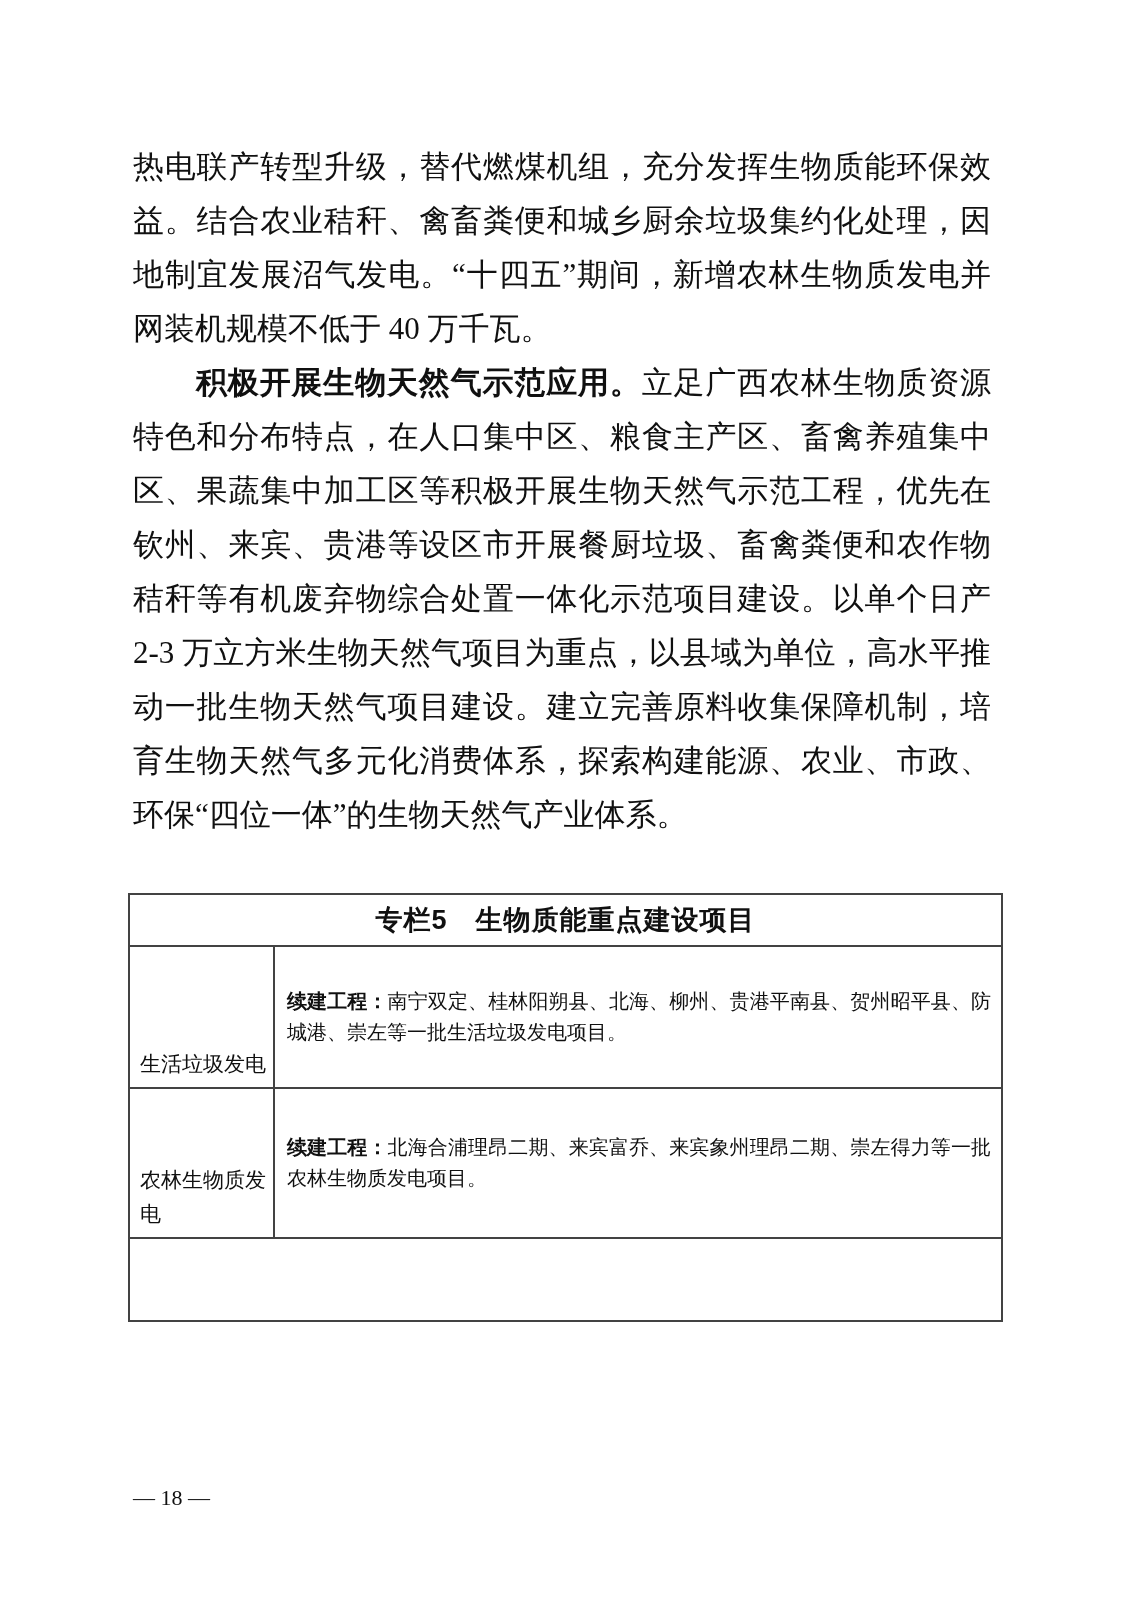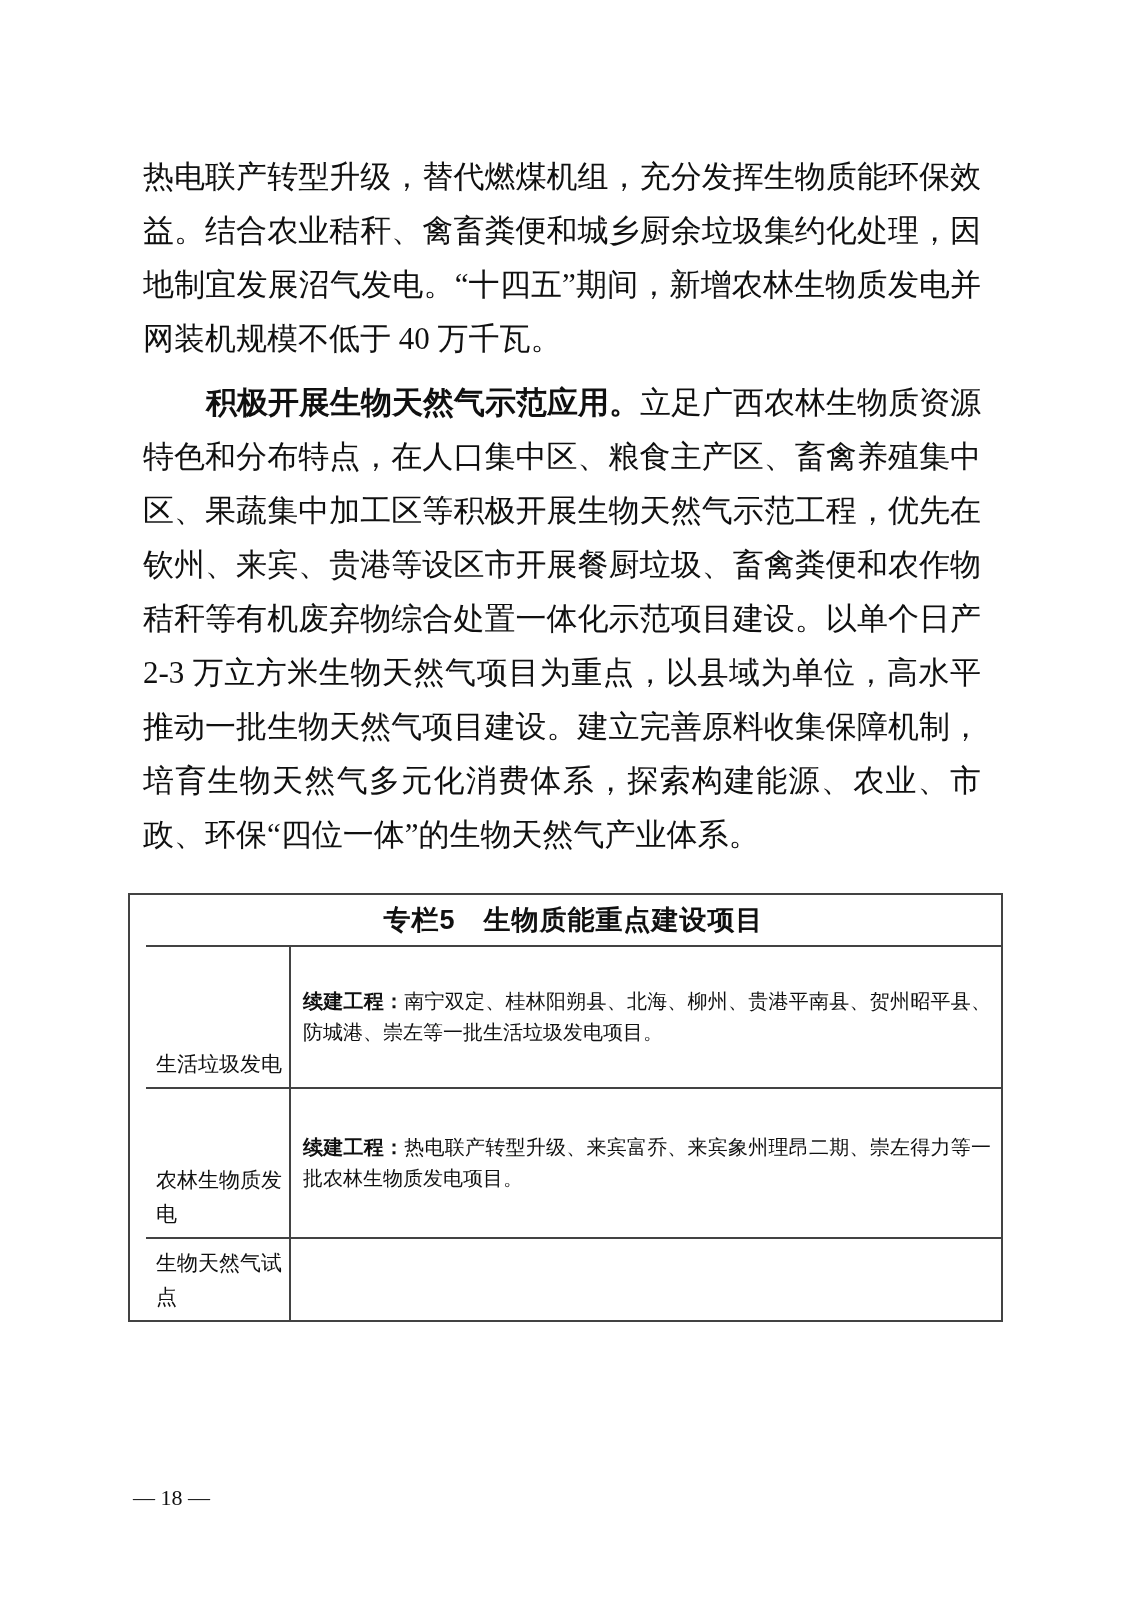--- a/index.html
+++ b/index.html
@@ -21,38 +21,37 @@
     position: absolute;
     left: 133px;
     top: 140px;
     width: 858px;
     font-size: 31px;
     line-height: 54px;
     text-align: justify;
     text-justify: inter-ideograph;
   }
   .para {
-    margin: 10px;
+    margin: 0;
   }
   .para.indent {
     text-indent: 63px;
   }
   .bold-lead {
     font-family: "Liberation Sans", "DejaVu Sans", sans-serif;
     font-weight: bold;
   }
   .box-table {
     position: absolute;
     left: 128px;
     top: 893px;
     width: 875px;
     box-sizing: border-box;
     border: 2px solid #434343;
     background: #ffffff;
-    padding-left: 16px;
   }
   .box-header {
     box-sizing: border-box;
     height: 52px;
     display: flex;
     align-items: center;
     justify-content: center;
     border-bottom: 2px solid #434343;
     font-family: "Liberation Sans", "DejaVu Sans", sans-serif;
     font-weight: bold;
@@ -130,27 +129,24 @@
       <div class="cell-content">
         <p><span class="item-label">续建工程：</span><span>南宁双定、桂林阳朔县、北海、柳州、贵港平南县、贺州昭平县、防城港、崇左等一批生活垃圾发电项目。</span></p>
       </div>
     </div>
 
     <div class="box-row row-forest">
       <div class="cell-label">
         <span>农林生物质发电</span>
       </div>
       <div class="cell-content">
-        <p><span class="item-label">续建工程：</span><span>热电联产转型升级、来宾富乔、来宾象州理昂二期、崇左得力等一批农林生物质发电项目。</span></p>
+        <p><span class="item-label">续建工程：</span><span>北海合浦理昂二期、来宾富乔、来宾象州理昂二期、崇左得力等一批农林生物质发电项目。</span></p>
       </div>
     </div>
 
     <div class="box-row row-biogas">
-      <div class="cell-label">
-        <span>生物天然气试点</span>
-      </div>
     </div>
 
   </div>
 
   <div class="page-number">— 18 —</div>
 
 </div>
 
 </body></html>

